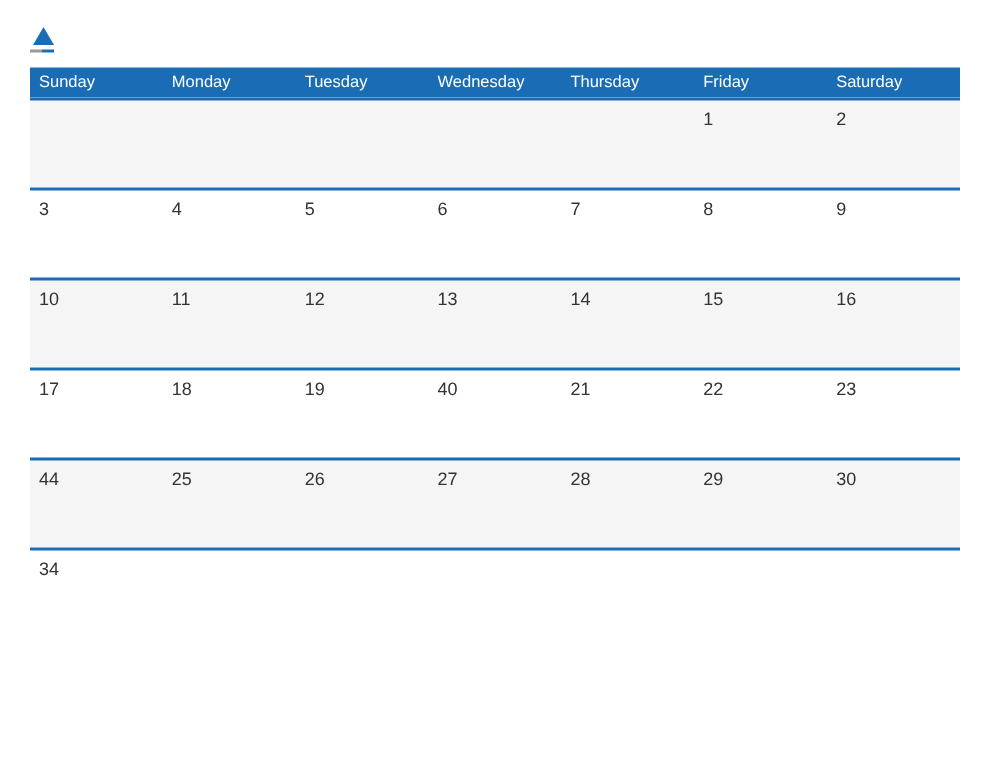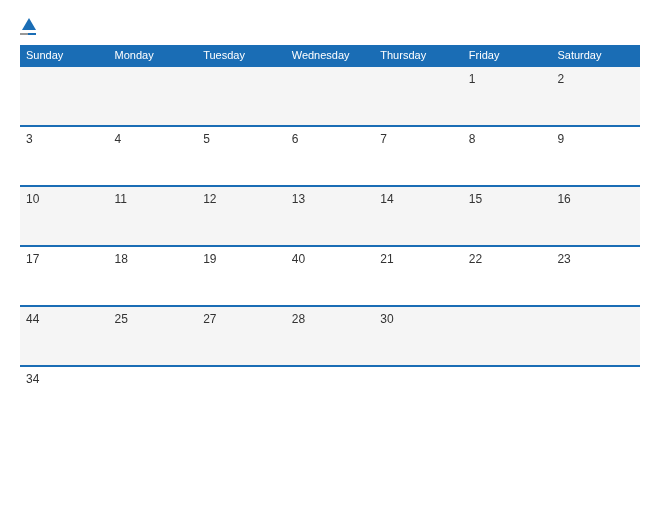--- a/index.html
+++ b/index.html
@@ -232,24 +232,30 @@
           </div>
         </div>
         <div class="week-row">
           <div class="day-cell">
             <span class="day-num">44</span>
           </div>
           <div class="day-cell">
             <span class="day-num">25</span>
           </div>
           <div class="day-cell">
+            <span class="day-num">26</span>
+          </div>
+          <div class="day-cell">
             <span class="day-num">27</span>
           </div>
           <div class="day-cell">
             <span class="day-num">28</span>
+          </div>
+          <div class="day-cell">
+            <span class="day-num">29</span>
           </div>
           <div class="day-cell">
             <span class="day-num">30</span>
           </div>
         </div>
         <div class="week-row">
           <div class="day-cell">
             <span class="day-num">34</span>
           </div>
           <div class="day-cell"></div>

